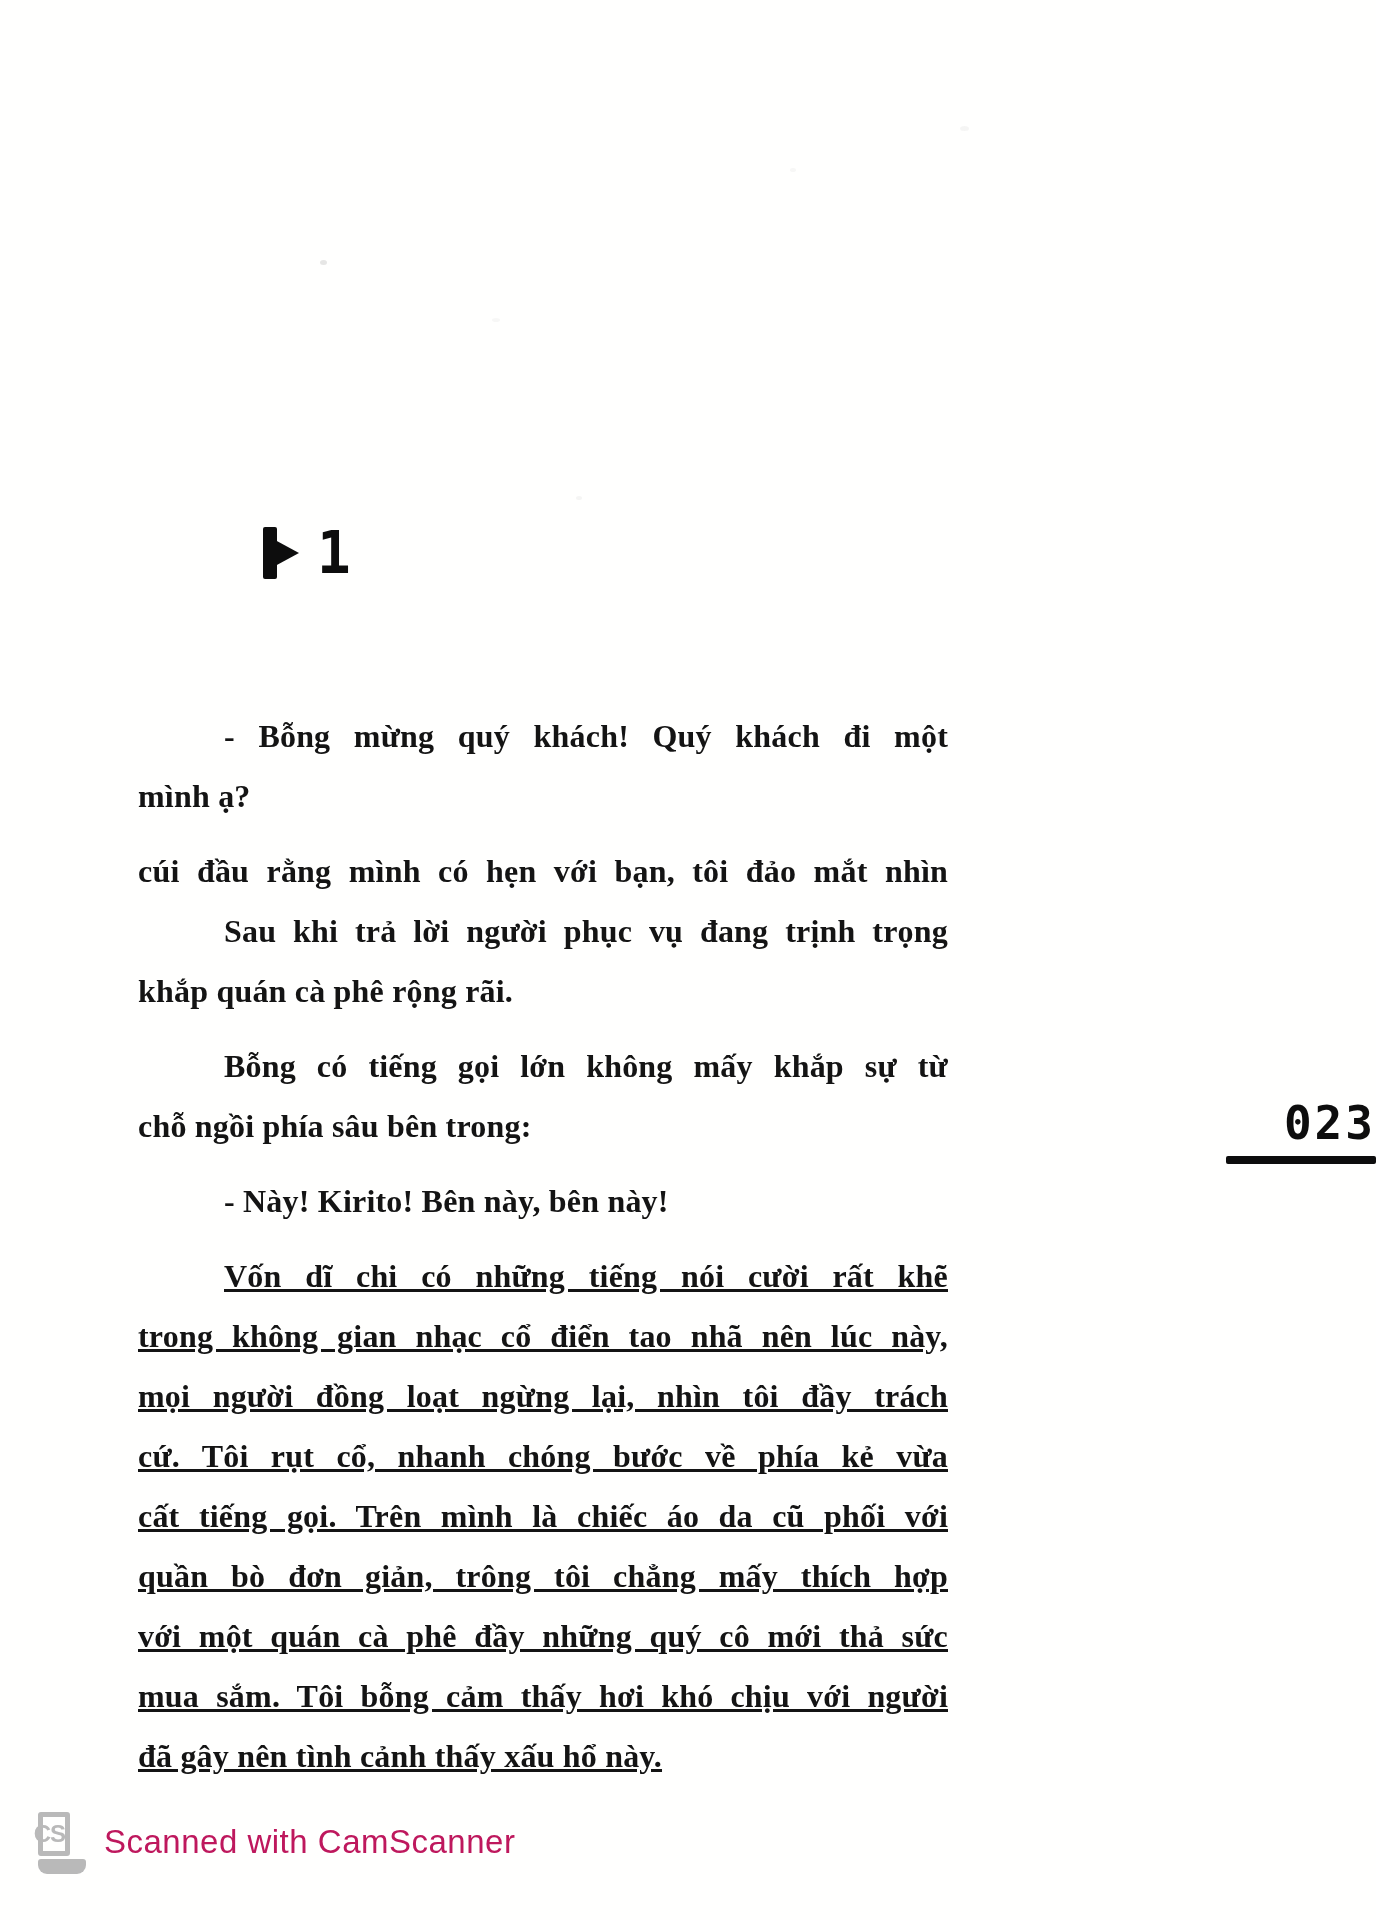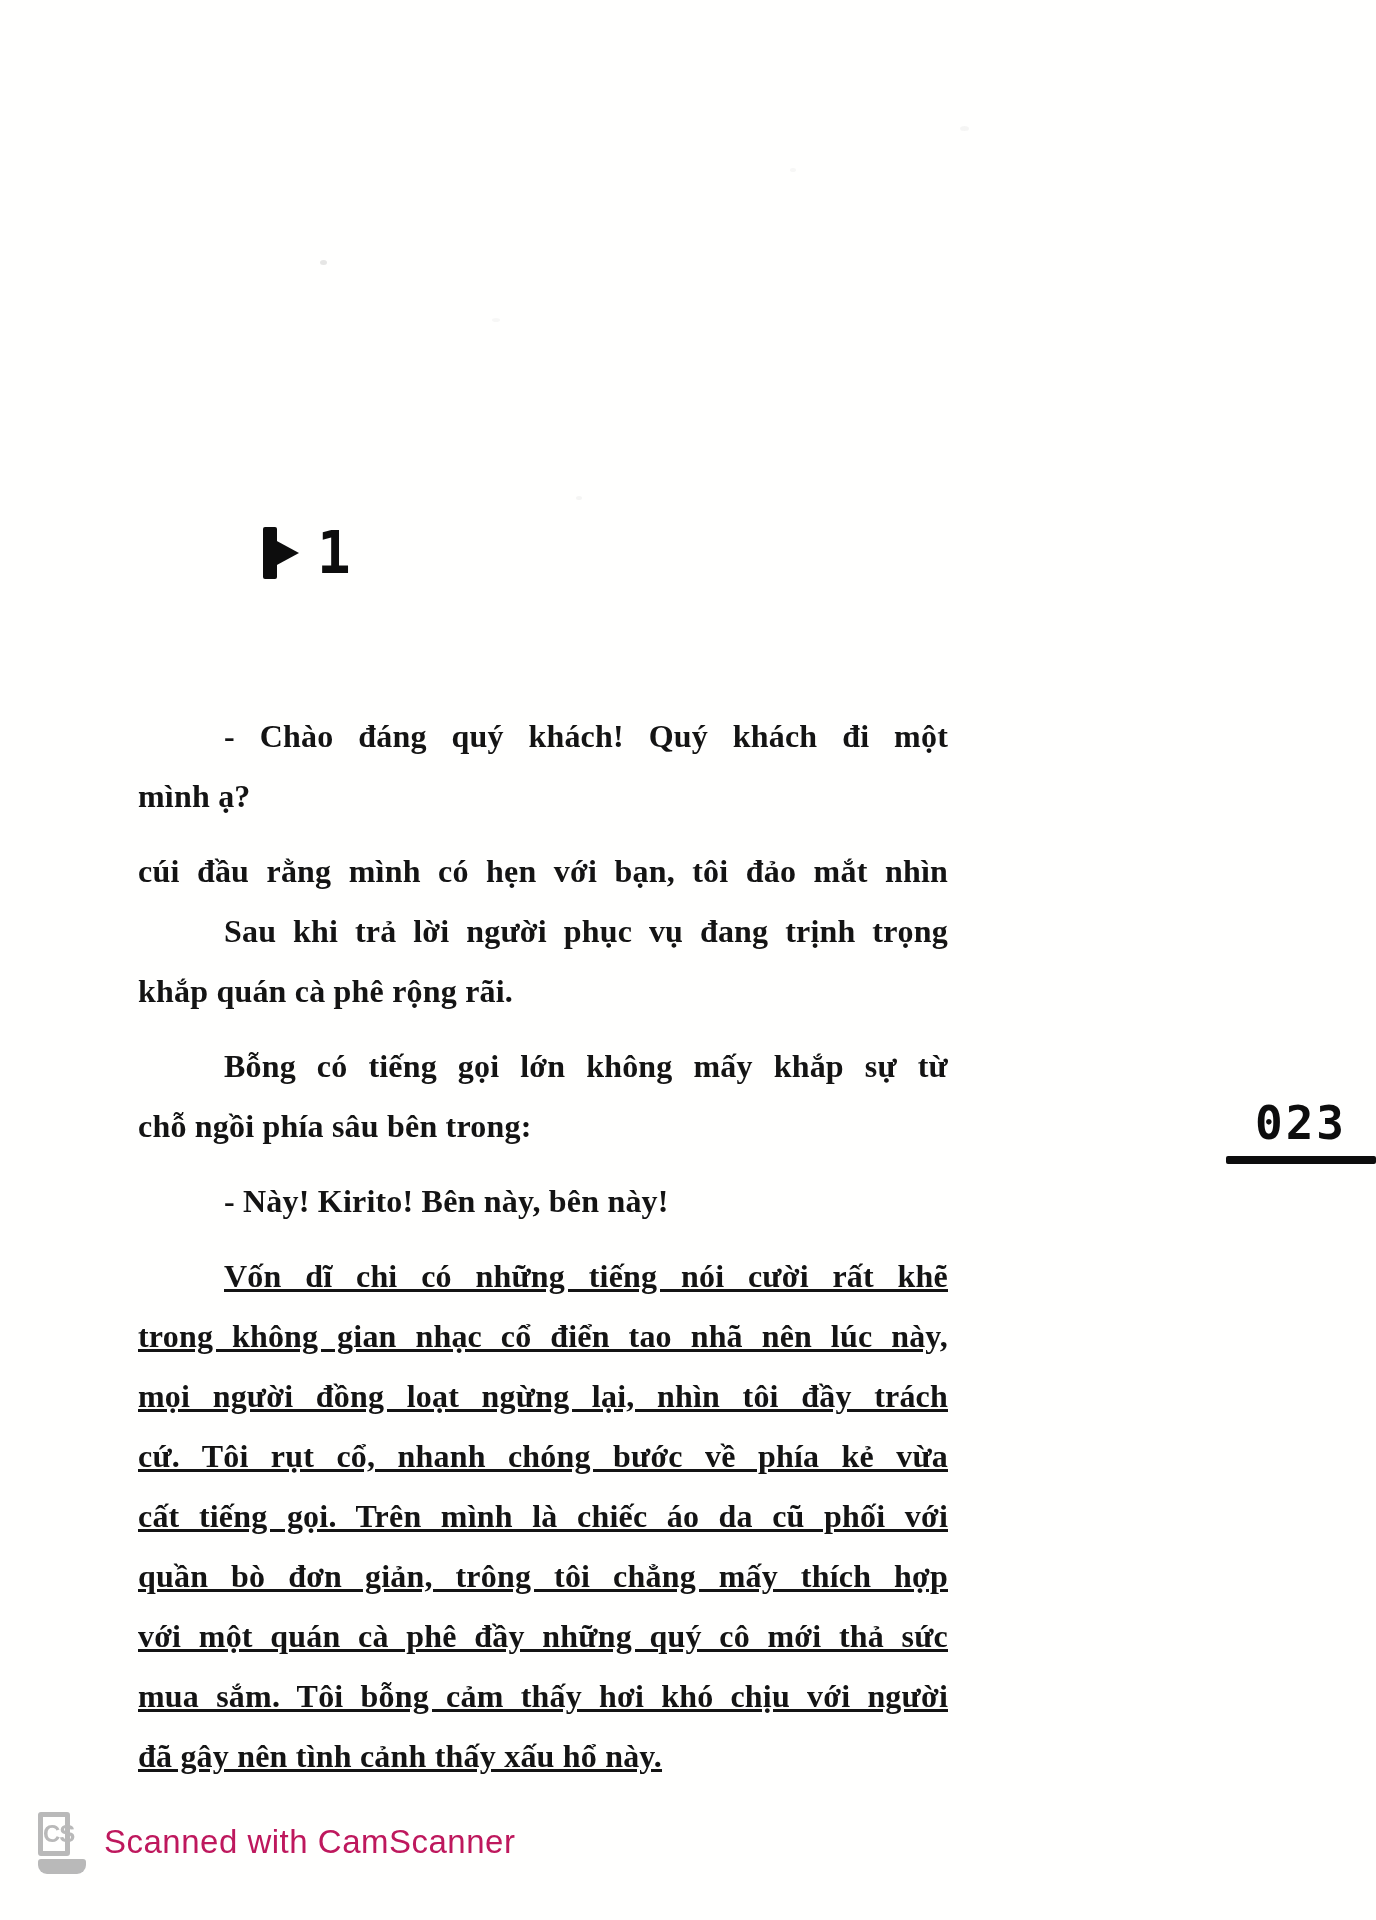--- a/index.html
+++ b/index.html
@@ -89,21 +89,21 @@
     top: 1098px;
     width: 150px;
   }
   .page-number {
     font-family: "DejaVu Sans Mono", "Liberation Mono", monospace;
     font-weight: 700;
     font-size: 46px;
     line-height: 50px;
     letter-spacing: 3px;
     color: #0d0d0d;
-    text-align: center;
+    text-align: right;
   }
   .page-number-rule {
     margin-top: 8px;
     width: 150px;
     height: 8px;
     background: #0d0d0d;
     border-radius: 2px;
   }
 
   
@@ -122,21 +122,21 @@
     height: 62px;
   }
   .cs-badge .frame {
     box-sizing: border-box;
     width: 32px;
     height: 44px;
     border: 5px solid #b9b9b9;
     border-radius: 3px;
     display: flex;
     align-items: center;
-    justify-content: flex-start;
+    justify-content: flex-end;
   }
   .cs-badge .frame span {
     font-family: "Liberation Sans", sans-serif;
     font-weight: 700;
     font-size: 24px;
     letter-spacing: -1px;
     color: #b9b9b9;
   }
   .cs-badge .foot {
     margin-top: 3px;
@@ -175,21 +175,21 @@
   <div class="chapter-marker">
     <div class="marker-glyph">
       <div class="bar"></div>
       <div class="tri"></div>
     </div>
     <div class="chapter-number">1</div>
   </div>
 
   <div class="text-block">
       <div class="para">
-        <div class="line indent just">- Chào đáng quý khách! Quý khách đi một</div>
+        <div class="line indent just">- Bỗng mừng quý khách! Quý khách đi một</div>
         <div class="line">mình ạ?</div>
       </div>
       <div class="para">
         <div class="line just">cúi đầu rằng mình có hẹn với bạn, tôi đảo mắt nhìn</div>
         <div class="line indent just">Sau khi trả lời người phục vụ đang trịnh trọng</div>
         <div class="line">khắp quán cà phê rộng rãi.</div>
       </div>
       <div class="para">
         <div class="line indent just">Bỗng có tiếng gọi lớn không mấy khắp sự từ</div>
         <div class="line">chỗ ngồi phía sâu bên trong:</div>

